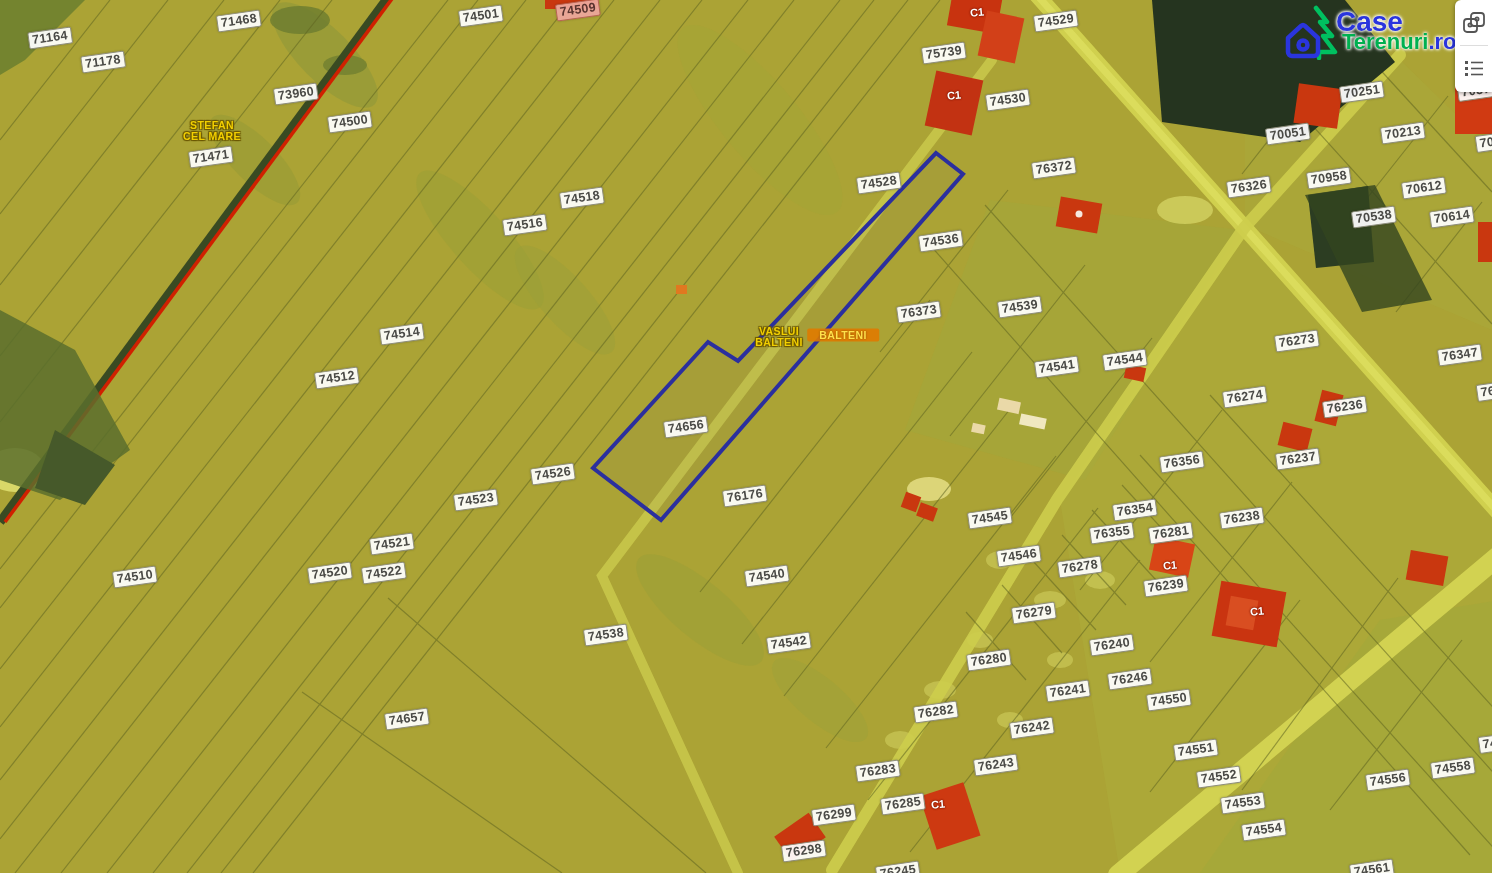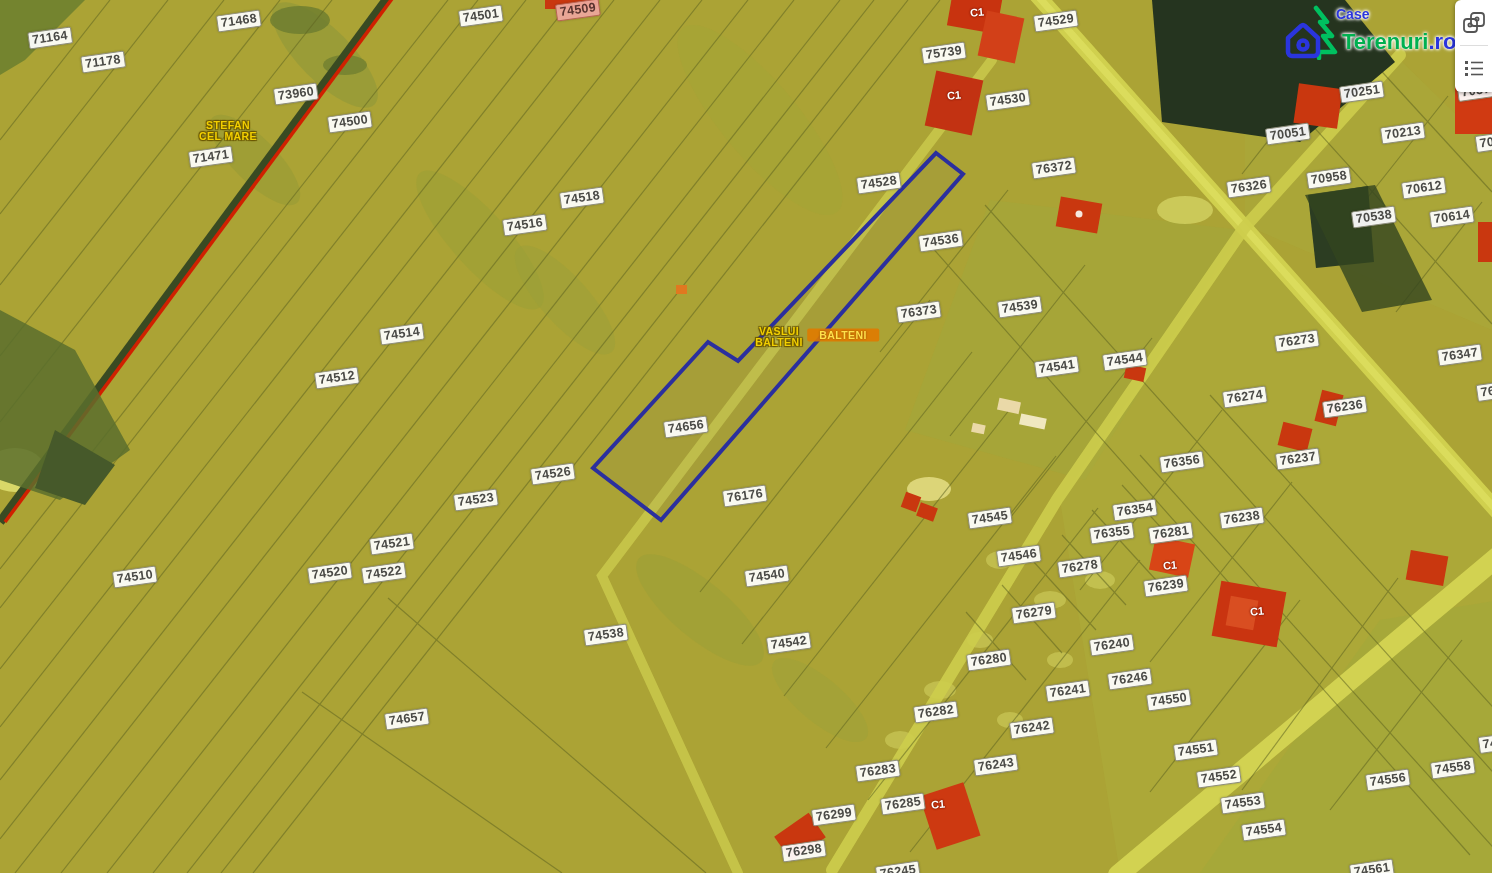--- a/index.html
+++ b/index.html
@@ -17,21 +17,21 @@
     color:#fff;font-weight:bold;font-size:11px;text-shadow:0 0 2px #7a1500,0 0 2px #7a1500;}
   
   .region-label{position:absolute;transform:translate(-50%,-50%);text-align:center;
     font-weight:bold;font-size:10.5px;line-height:11px;letter-spacing:.4px;}
   .region-label.yellow{color:#f2cf00;
     text-shadow:1px 1px 1px #6a5600,-1px -1px 1px #6a5600,1px -1px 1px #6a5600,-1px 1px 1px #6a5600;}
   .region-label.orange{color:#ffe04a;background:rgba(224,122,0,.9);padding:1px 12px;
     border-radius:2px;text-shadow:0 0 2px #8a4a00;}
   
   .logo{position:absolute;left:1272px;top:2px;width:190px;height:58px;cursor:pointer;}
-  .logo-line1{position:absolute;left:64px;top:4px;font-size:14px;font-weight:bold;
+  .logo-line1{position:absolute;left:64px;top:4px;font-size:28px;font-weight:bold;
     text-shadow:0 0 3px #fff,0 0 3px #fff,0 0 4px #fff;}
   .logo-line2{position:absolute;left:70px;top:27px;font-size:22px;font-weight:bold;
     text-shadow:0 0 3px #fff,0 0 3px #fff,0 0 4px #fff;white-space:nowrap;}
   .blue-txt{color:#2a35dd;} .green-txt{color:#00b050;}
   
   .toolbar{position:absolute;right:0;top:0;width:37px;height:88px;background:#fff;
     border-radius:6px 0 0 6px;box-shadow:0 1px 4px rgba(0,0,0,.4);display:flex;
     flex-direction:column;align-items:center;justify-content:space-around;padding:2px 0;}
   .toolbar button{width:33px;height:38px;border:none;background:#fff;border-radius:5px;
     display:flex;align-items:center;justify-content:center;cursor:pointer;padding:0;}
@@ -263,21 +263,21 @@
       <span class="parcel-label" style="left: 1487px; top: 143px;">70</span>
       <span class="parcel-label" style="left: 1488px; top: 392px;">76</span>
       <span class="parcel-label" style="left: 1490px; top: 744px;">74</span>
       <span class="parcel-label" style="left: 1372px; top: 870px;">74561</span>
       <span class="parcel-label" style="left: 898px; top: 872px;">76245</span>
       <span class="c1-label" style="left: 977px; top: 12px;">C1</span>
       <span class="c1-label" style="left: 954px; top: 95px;">C1</span>
       <span class="c1-label" style="left: 1170px; top: 565px;">C1</span>
       <span class="c1-label" style="left: 1257px; top: 611px;">C1</span>
       <span class="c1-label" style="left: 938px; top: 804px;">C1</span>
-      <div class="region-label yellow" style="left: 228px; top: 131px;">
+      <div class="region-label yellow" style="left: 212px; top: 131px;">
         <div>STEFAN</div>
         <div>CEL MARE</div>
       </div>
       <div class="region-label yellow" style="left: 779px; top: 337px;">
         <div>VASLUI</div>
         <div>BALTENI</div>
       </div>
       <div class="region-label orange" style="left: 843px; top: 335px;">
         <div>BALTENI</div>
       </div>

